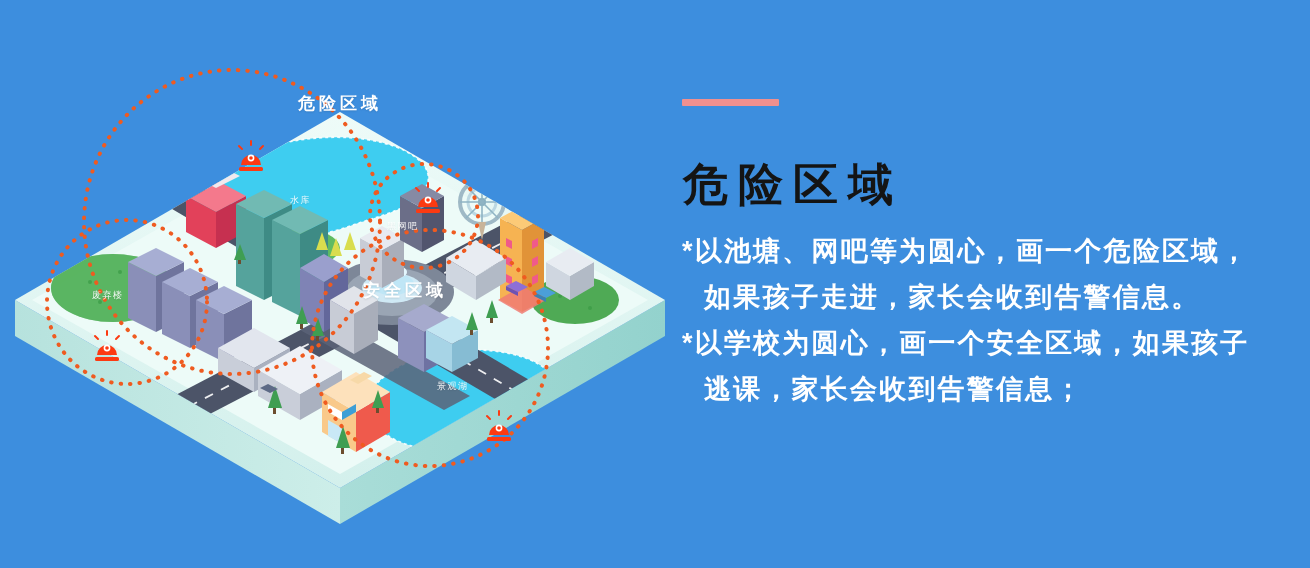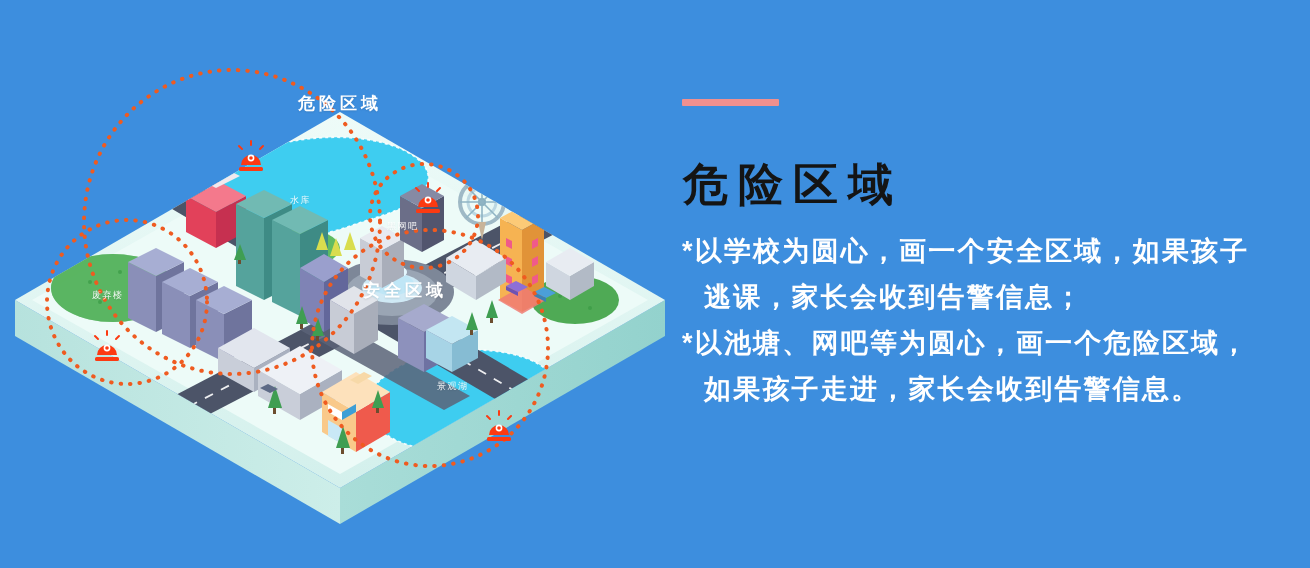--- a/index.html
+++ b/index.html
@@ -389,18 +389,18 @@
     <div class="map-label poi-label" id="lbl-abandoned">废弃楼</div>
     <div class="map-label poi-label" id="lbl-scenic">景观湖</div>
   </div>
 
   <div id="panel">
     <div id="accent-bar"></div>
 
     <h1 id="title">危险区域</h1>
 
     <div id="bullets">
+      <p class="bullet"><span class="mark">*</span><span>以池塘、网吧等为圆心，画一个危险区域，如果孩子走进，家长会收到告警信息。</span></p>
       <p class="bullet"><span class="mark">*</span><span>以学校为圆心，画一个安全区域，如果孩子逃课，家长会收到告警信息；</span></p>
-      <p class="bullet"><span class="mark">*</span><span>以池塘、网吧等为圆心，画一个危险区域，如果孩子走进，家长会收到告警信息。</span></p>
     </div>
   </div>
 
 </div>
 
 </body></html>

